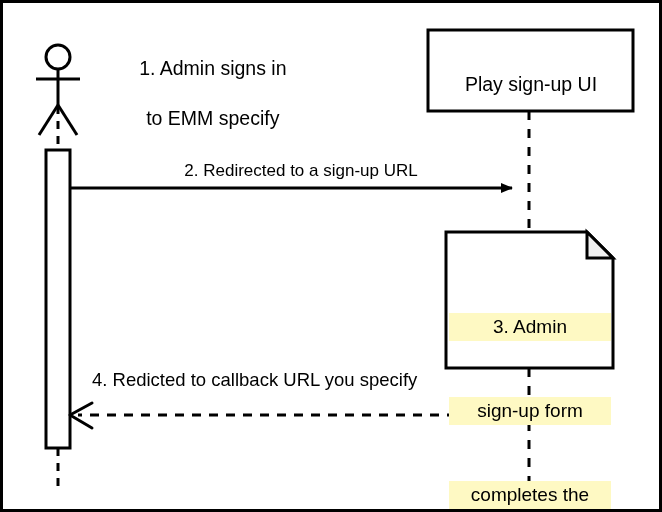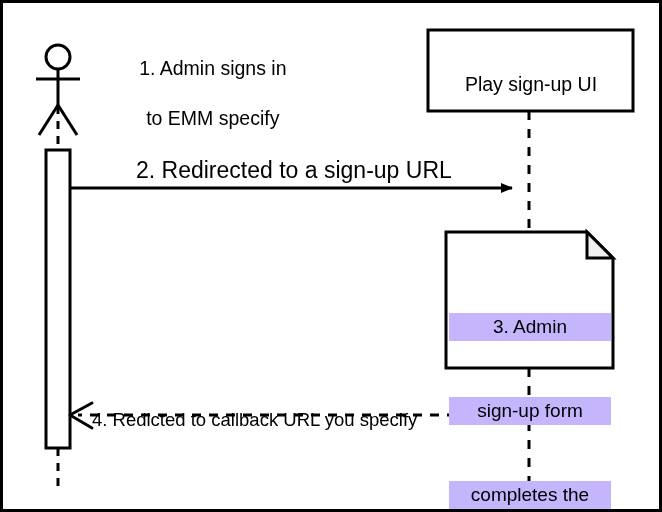--- a/index.html
+++ b/index.html
@@ -46,26 +46,26 @@
     left: 104px;
     top: 31px;
     width: 196px;
     font-size: 19.5px;
     text-align: center;
   }
   #msg1-label {
     left: 136px;
     top: 158px;
     width: 330px;
-    font-size: 23px;
-    text-align: left;
+    font-size: 17px;
+    text-align: center;
   }
   #msg2-label {
     left: 92px;
-    top: 407px;
+    top: 367px;
     width: 400px;
     font-size: 18.5px;
     text-align: left;
   }
   #lifeline-box-label {
     left: 430px;
     top: 72px;
     width: 202px;
     font-size: 19.5px;
     text-align: center;
@@ -73,21 +73,21 @@
   #note-body-text {
     left: 449px;
     top: 257px;
     width: 162px;
     font-size: 19px;
     text-align: center;
     line-height: 28px;
   }
   .note-line {
     display: block;
-    background: #c4b5fd;
+    background: #fef9c3;
   }
 </style>
 </head>
 <body>
 
 <div id="diagram-root">
 
   <svg class="svg-layer" width="662" height="512" viewBox="0 0 662 512">
     <defs>
       <marker id="arrow-filled" markerWidth="12" markerHeight="10" refX="11" refY="5" orient="auto" markerUnits="userSpaceOnUse">

